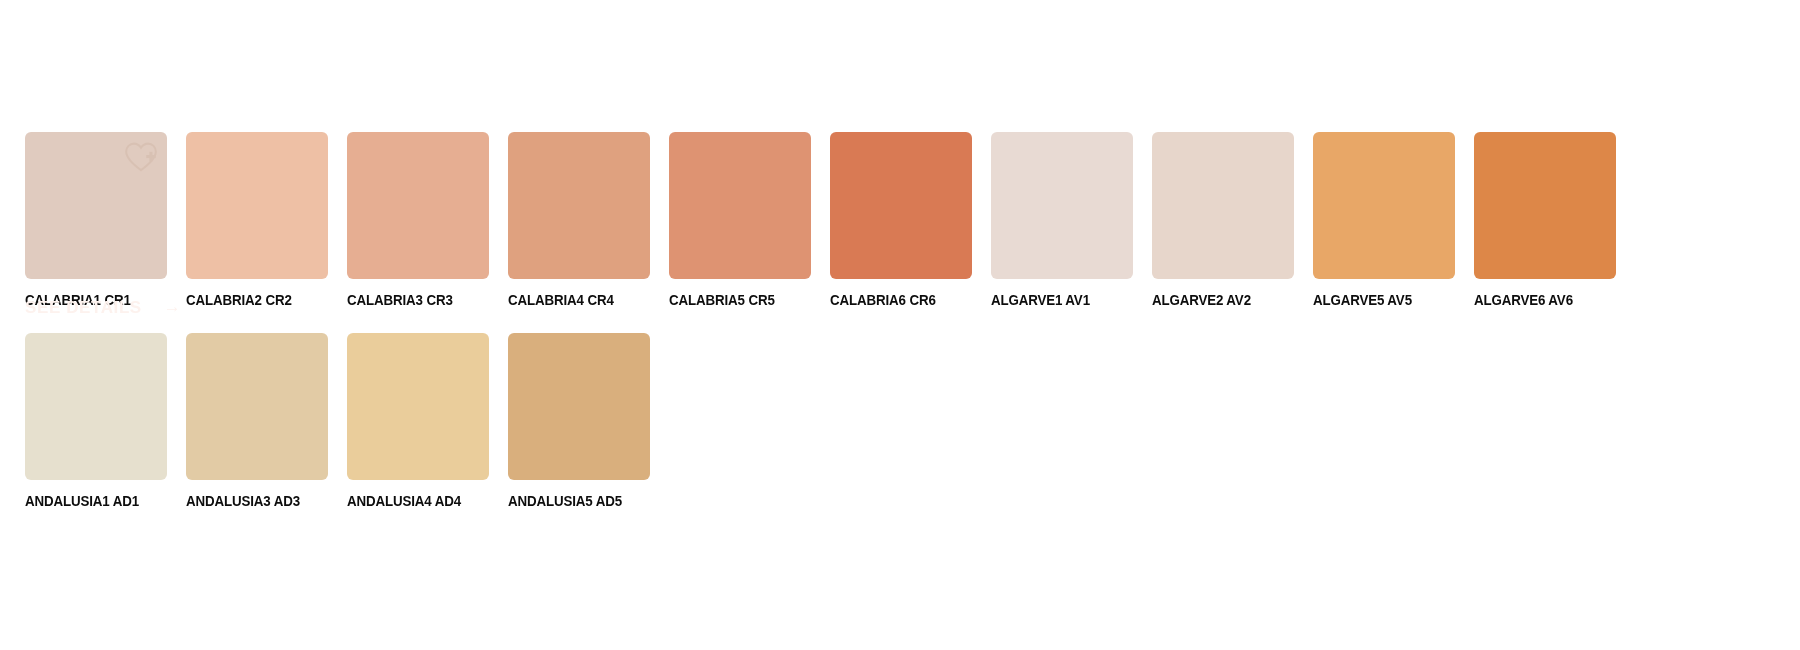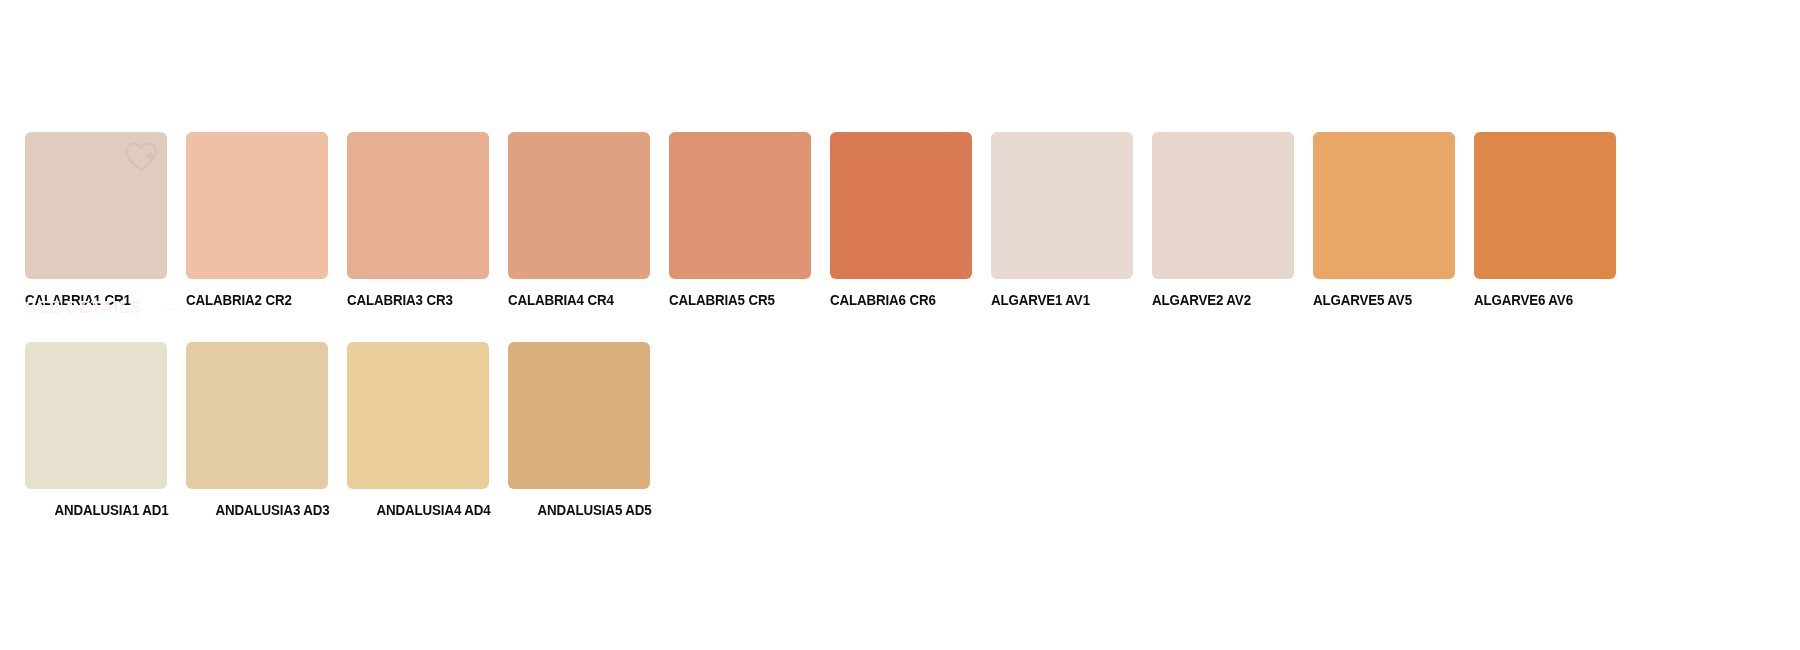--- a/index.html
+++ b/index.html
@@ -26,21 +26,21 @@
 
   .swatch-row {
     position: absolute;
     left: 25px;
     display: flex;
     flex-direction: row;
     align-items: flex-start;
   }
 
   #swatch-row-1 { top: 132px; }
-  #swatch-row-2 { top: 342px; text-align: right; }
+  #swatch-row-2 { top: 333px; }
 
   .swatch-cell {
     position: relative;
     width: 156px;
     margin-right: 5px;
     box-sizing: border-box;
   }
 
   .swatch-chip {
     position: relative;

